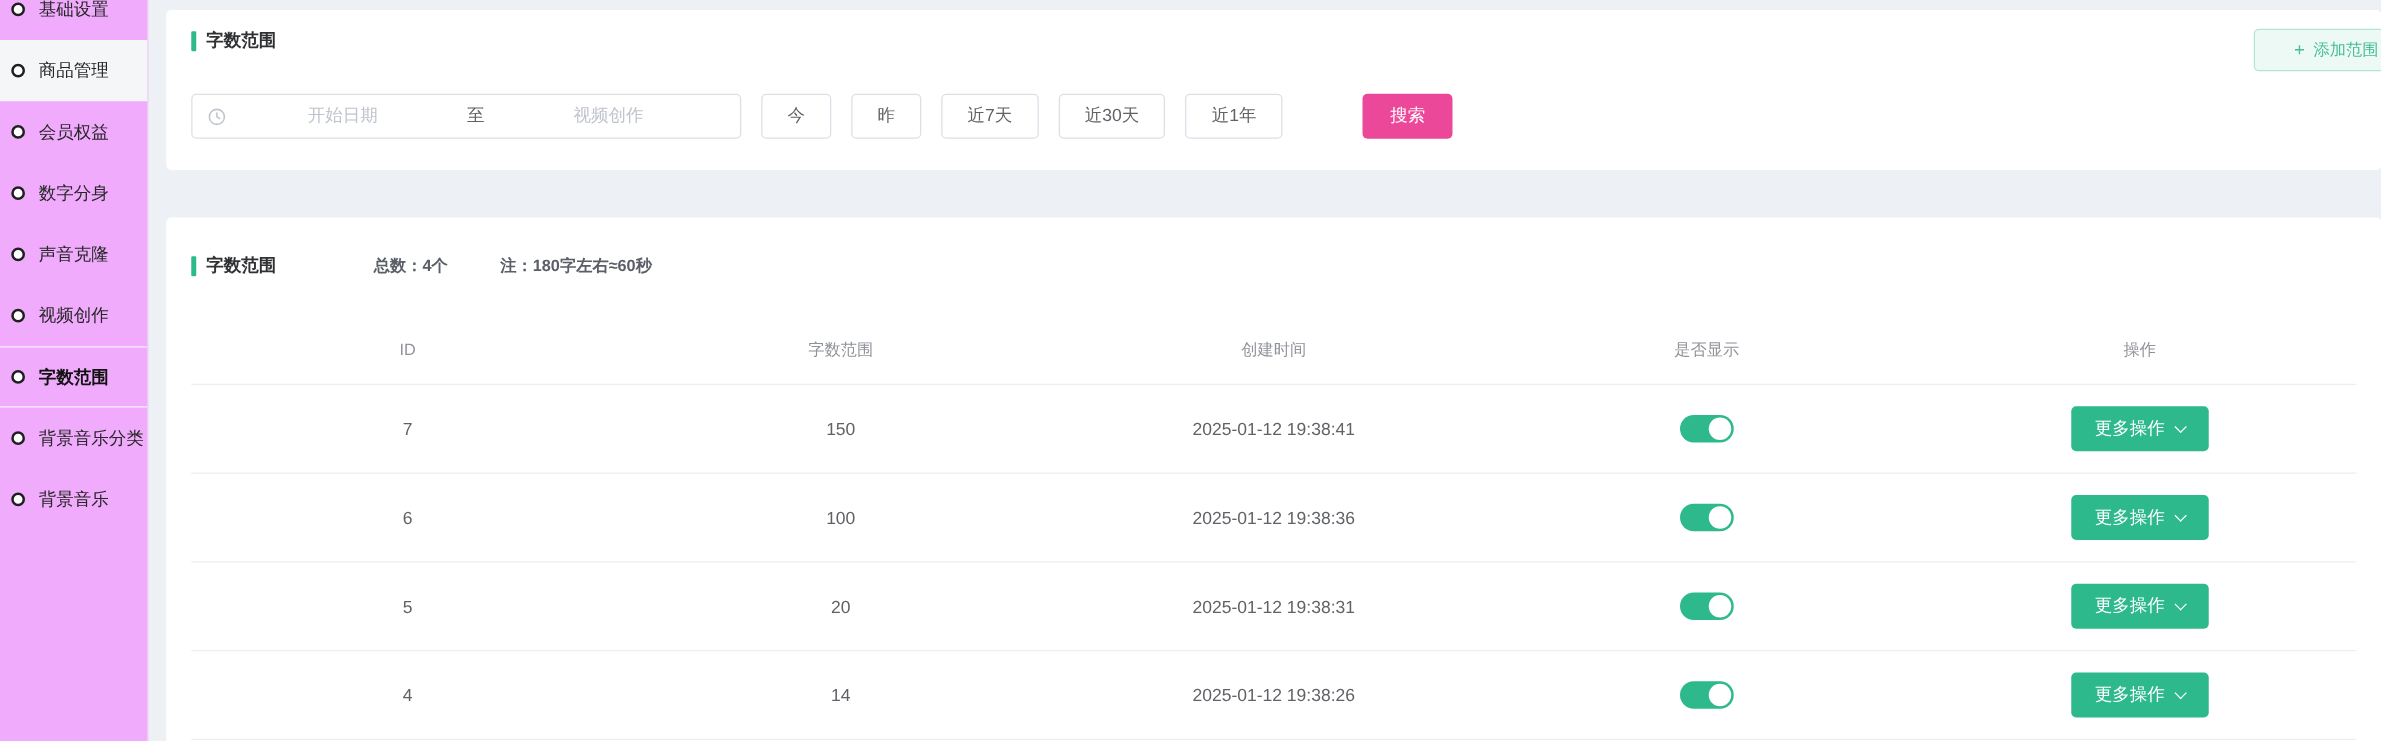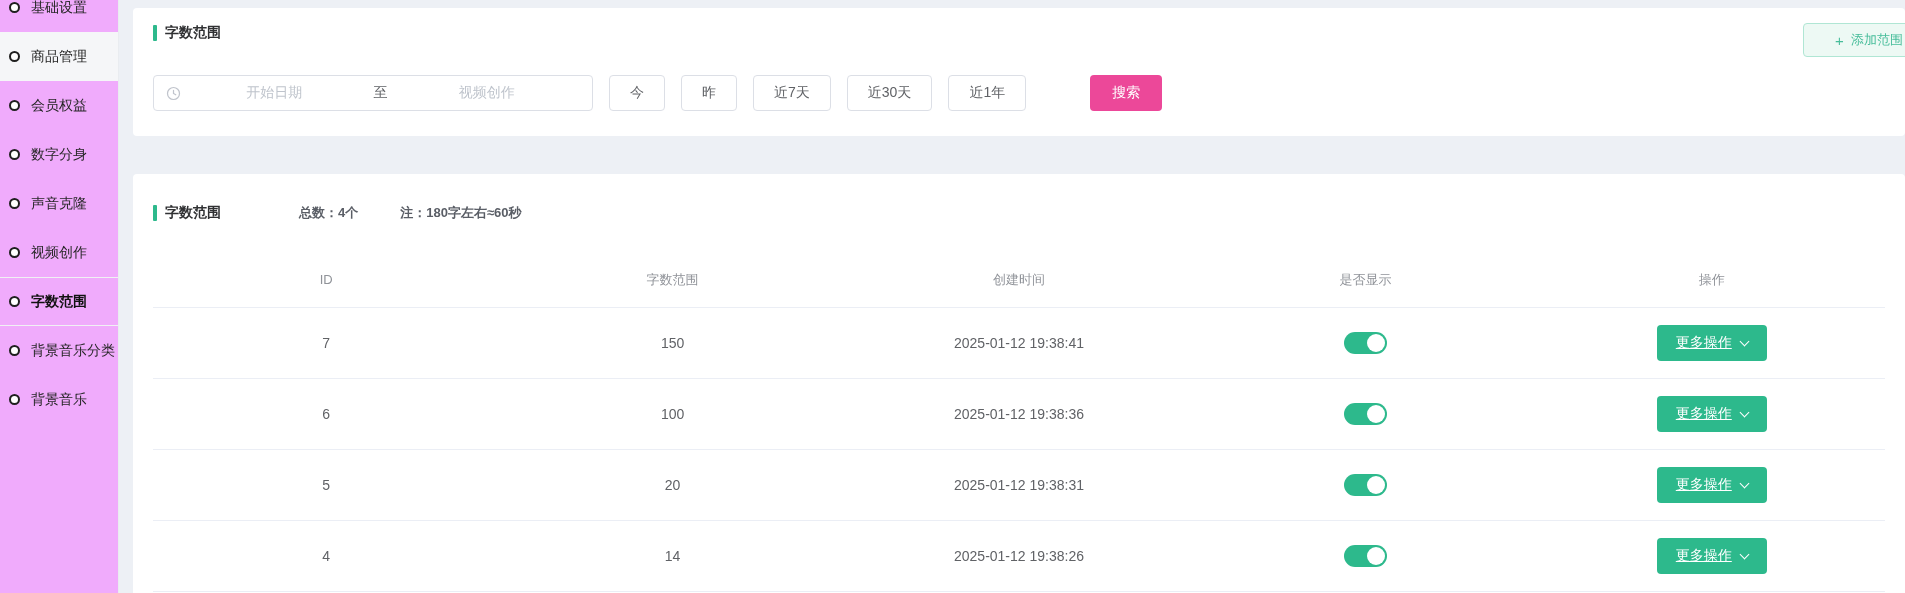--- a/index.html
+++ b/index.html
@@ -120,21 +120,20 @@
     width: 18px; height: 18px; border-radius: 50%; background: #fff;
   }
   .toggle.on::after { left: auto; right: 2px; }
 
   .more-btn {
     width: 110px; height: 36px;
     background: #2db98c; border: none; border-radius: 4px;
     color: #fff; font-size: 14px;
     display: inline-flex; align-items: center; justify-content: center; gap: 9px;
     cursor: pointer;
-    text-decoration: underline;
   }
   .chevron {
     width: 7px; height: 7px;
     border-right: 1.5px solid #fff; border-bottom: 1.5px solid #fff;
     transform: rotate(45deg); margin-top: -4px;
   }
 </style>
 </head>
 <body>
 

